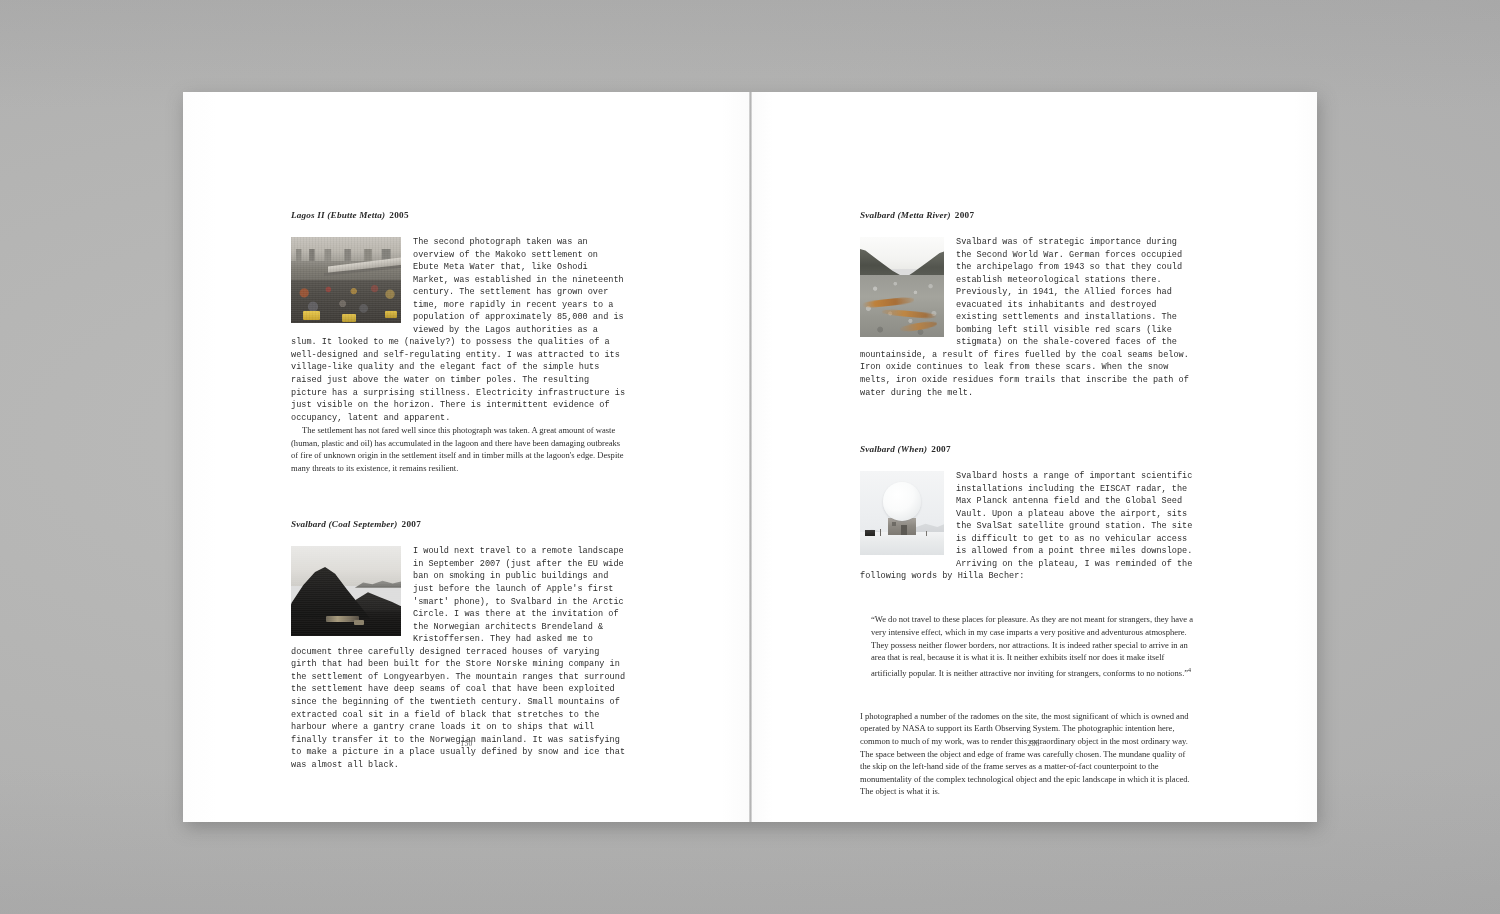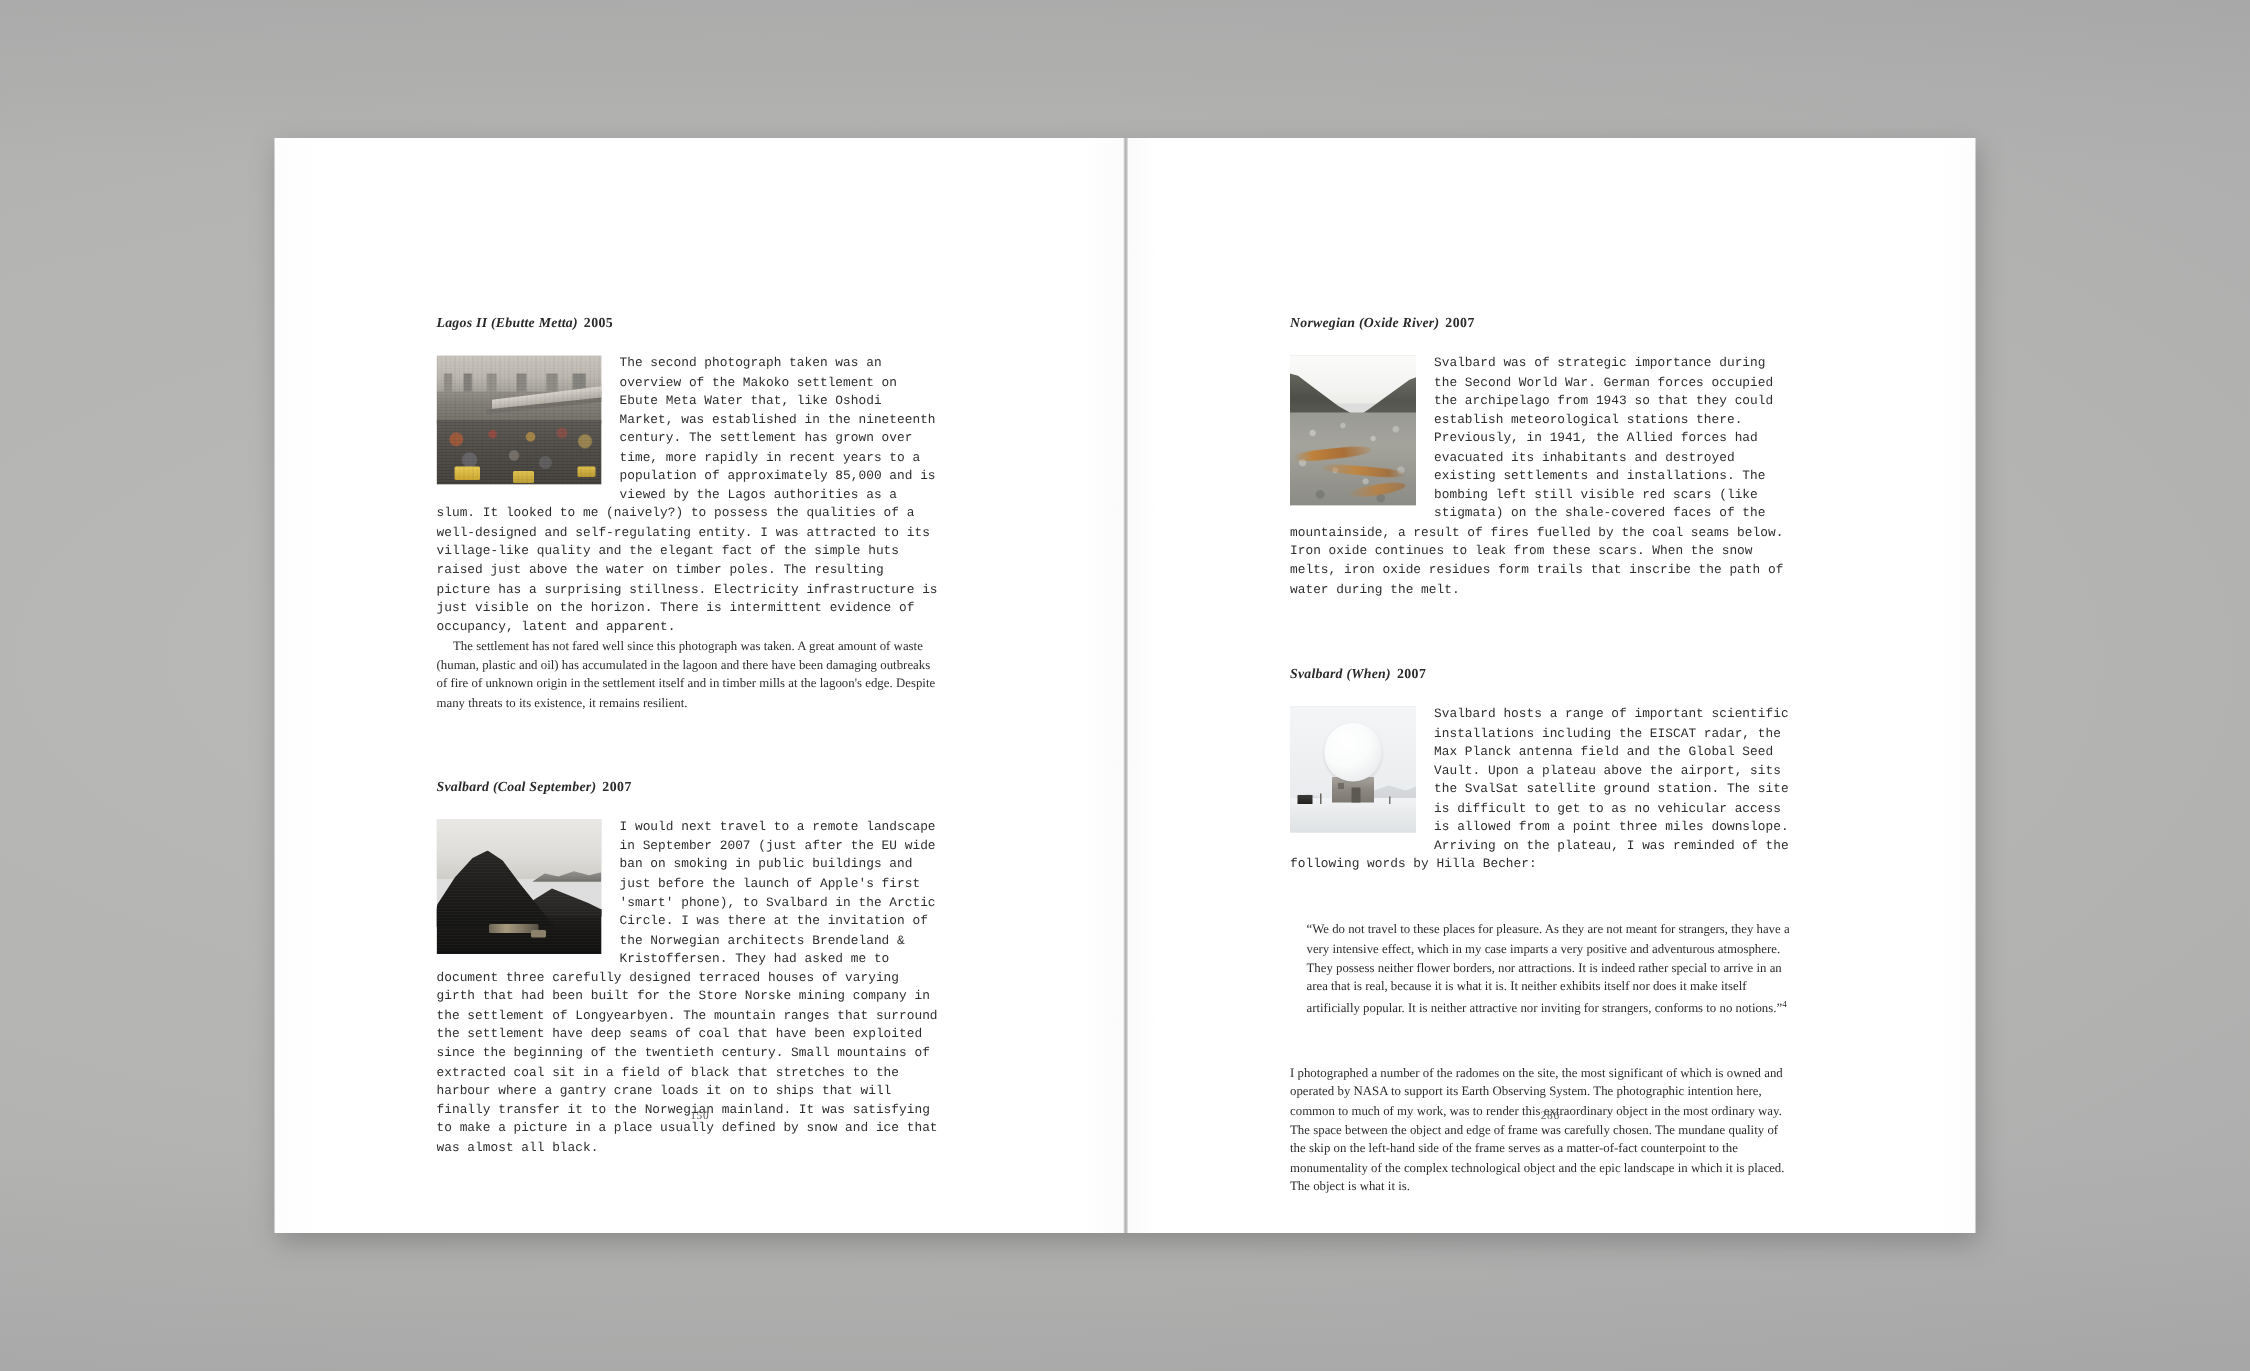--- a/index.html
+++ b/index.html
@@ -403,21 +403,21 @@
       </div>
 
     </div>
     <div class="folio">150</div>
   </div>
 
   <div class="page right">
     <div class="col">
 
       <h2 class="heading">
-        <span>Norwegian (Oxide River)</span><span class="yr">2007</span>
+        <span>Svalbard (Metta River)</span><span class="yr">2007</span>
       </h2>
 
       <div class="figblock">
         <div class="photo" id="ph-oxide">
           <div class="ph-inner">
             <div class="sky"></div>
             <div class="mtnL"></div>
             <div class="mtnR"></div>
             <div class="scree"></div>
             <div class="rust1"></div>

